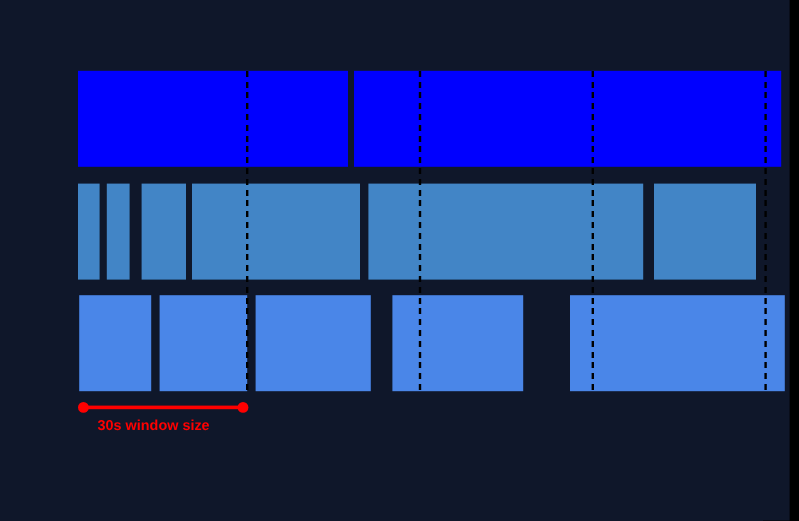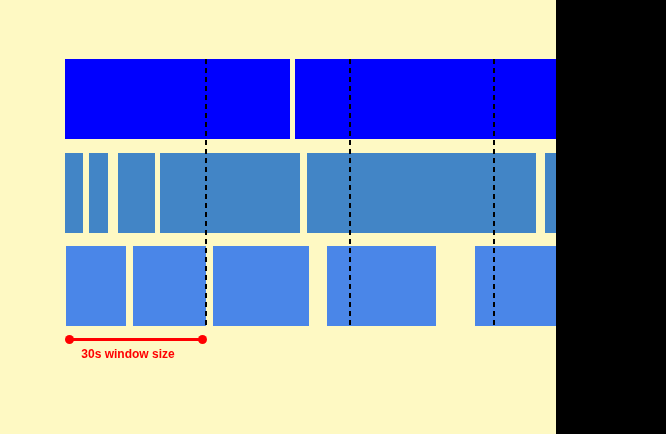--- a/index.html
+++ b/index.html
@@ -2,23 +2,23 @@
 <html><head>
 <meta charset="utf-8">
 <style>
   html, body {
     margin: 0;
     padding: 0;
     background: #000000;
   }
   .canvas {
     position: relative;
-    width: 556px;
+    width: 658px;
     height: 434px;
-    background: #fef9c3;
+    background: #0f172a;
     overflow: hidden;
     font-family: "Liberation Sans", sans-serif;
   }
   .seg {
     position: absolute;
   }
   .boundary {
     position: absolute;
     width: 2px;
     background: repeating-linear-gradient(to bottom, #000000 0px, #000000 5px, transparent 5px, transparent 9px);

